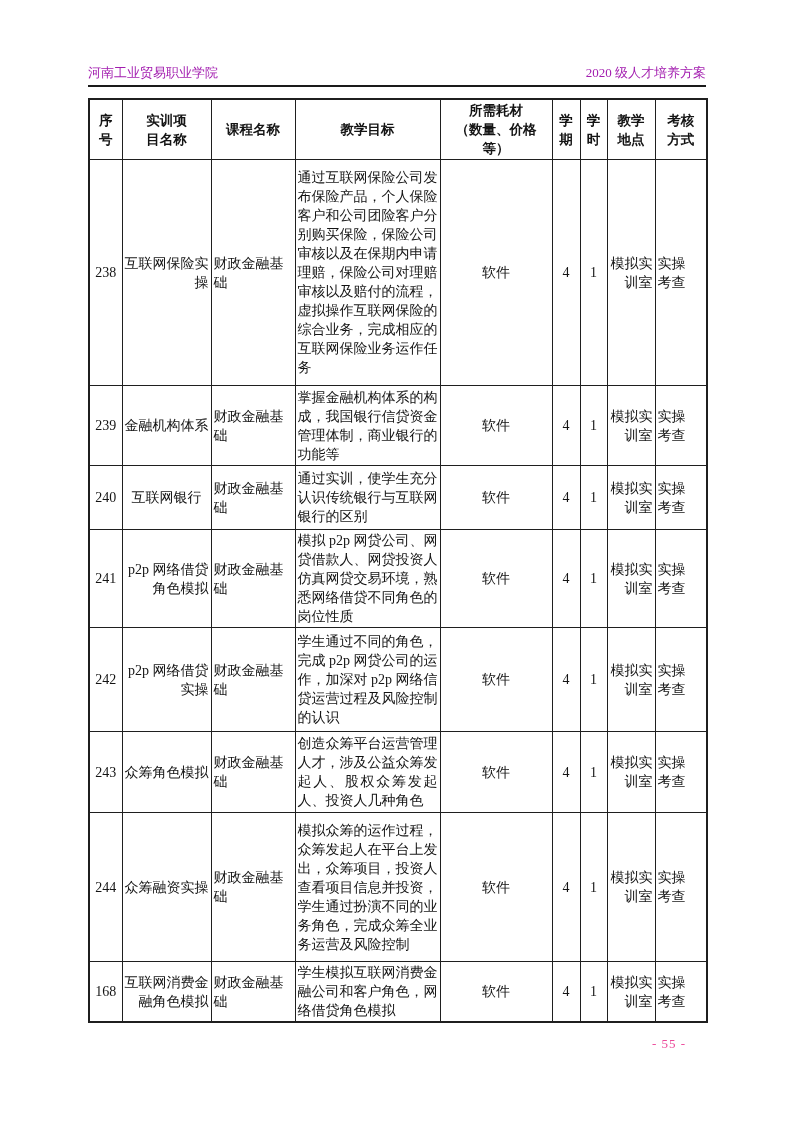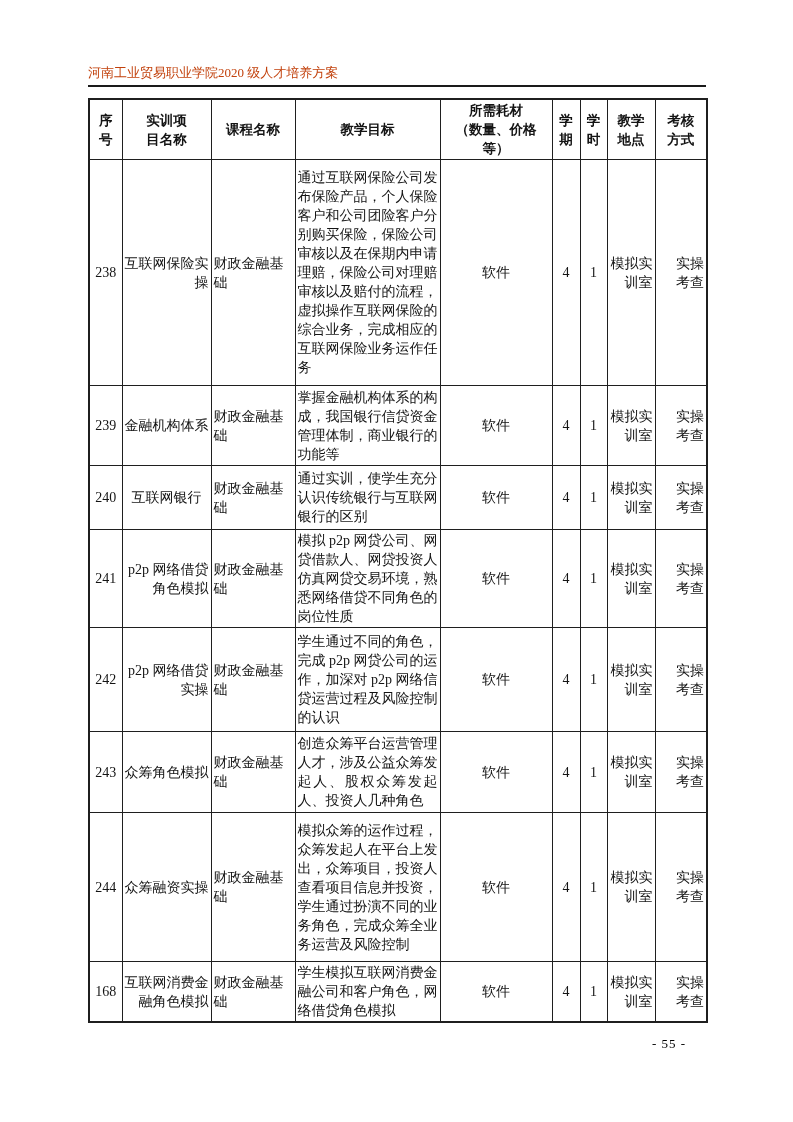--- a/index.html
+++ b/index.html
@@ -15,25 +15,25 @@
     height: 1122px;
     background: #ffffff;
     overflow: hidden;
   }
   .doc-header {
     position: absolute;
     left: 88px;
     width: 618px;
     top: 64px;
     display: flex;
-    justify-content: flex-start;
+    justify-content: space-between;
     align-items: flex-end;
     font-size: 13px;
     line-height: 17px;
-    color: #c2410c;
+    color: #a21caf;
   }
   .header-rule {
     position: absolute;
     left: 88px;
     width: 618px;
     top: 85px;
     height: 2px;
     background: #1a1a1a;
   }
   table.training {
@@ -74,39 +74,39 @@
   col.c-assessment{ width: 52px; }
   
   td.col-xh        { text-align: center; padding: 1px 0; }
   td.col-name      { text-align: right;  padding: 1px 1px 1px 2px; }
   td.col-course    { text-align: left;  padding: 1px 1px 1px 2px; }
   td.col-goal      { text-align: justify; text-justify: inter-character; padding: 1px 2px; }
   td.col-materials { text-align: center; }
   td.col-semester  { text-align: center; padding: 1px 0; }
   td.col-hours     { text-align: center; padding: 1px 0; }
   td.col-location  { text-align: right; padding: 1px 1px 1px 2px; }
-  td.col-assessment{ text-align: right; white-space: pre-line; }
+  td.col-assessment{ text-align: left; white-space: pre-line; }
   
   tbody tr:nth-child(1) { height: 226px; }
   tbody tr:nth-child(2) { height: 80px; }
   tbody tr:nth-child(3) { height: 64px; }
   tbody tr:nth-child(4) { height: 97px; }
   tbody tr:nth-child(5) { height: 104px; }
   tbody tr:nth-child(6) { height: 81px; }
   tbody tr:nth-child(7) { height: 149px; }
   tbody tr:nth-child(8) { height: 58px; }
   
   tbody tr:nth-child(3) td.col-name { text-align: center; }
   .page-number {
     position: absolute;
     left: 652px;
     top: 1036px;
     font-size: 13px;
     letter-spacing: 1px;
-    color: #000000;
+    color: #ec4899;
     white-space: nowrap;
   }
 </style>
 </head>
 <body>
 
 <div class="page">
 
   <div class="doc-header">
     <span>河南工业贸易职业学院</span>

